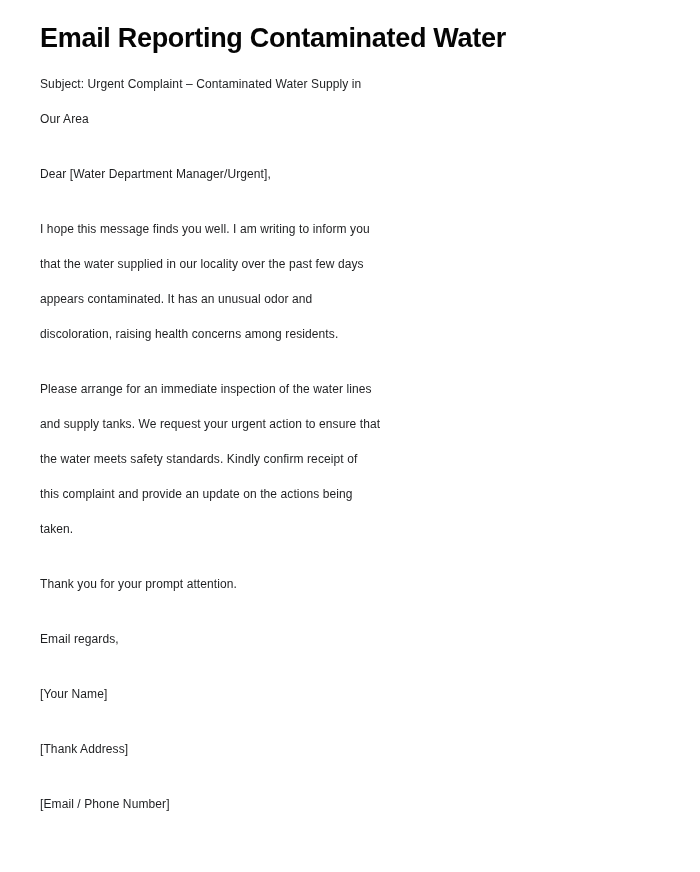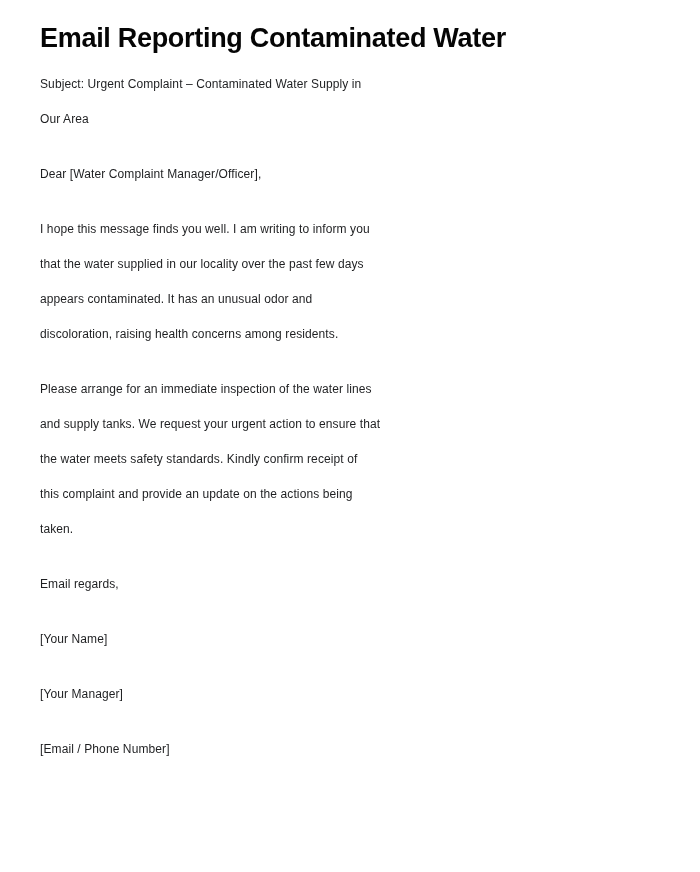--- a/index.html
+++ b/index.html
@@ -39,34 +39,35 @@
 </style>
 </head>
 <body>
 
 <div class="page">
   <h1 class="doc-title">Email Reporting Contaminated Water</h1>
 
   <p class="doc-paragraph">Subject: Urgent Complaint – Contaminated Water Supply in
 Our Area</p>
 
-  <p class="doc-paragraph">Dear [Water Complaint Manager/Officer],</p>
+  <p class="doc-paragraph">Dear [Water Department Manager/Urgent],</p>
 
   <p class="doc-paragraph">I hope this message finds you well. I am writing to inform you
 that the water supplied in our locality over the past few days
 appears contaminated. It has an unusual odor and
 discoloration, raising health concerns among residents.</p>
 
   <p class="doc-paragraph">Please arrange for an immediate inspection of the water lines
 and supply tanks. We request your urgent action to ensure that
 the water meets safety standards. Kindly confirm receipt of
 this complaint and provide an update on the actions being
 taken.</p>
 
+  <p class="doc-paragraph">Thank you for your prompt attention.</p>
 
   <p class="doc-paragraph">Email regards,</p>
 
   <p class="doc-paragraph">[Your Name]</p>
 
-  <p class="doc-paragraph">[Your Manager]</p>
+  <p class="doc-paragraph">[Thank Address]</p>
 
   <p class="doc-paragraph">[Email / Phone Number]</p>
 </div>
 
 </body></html>

